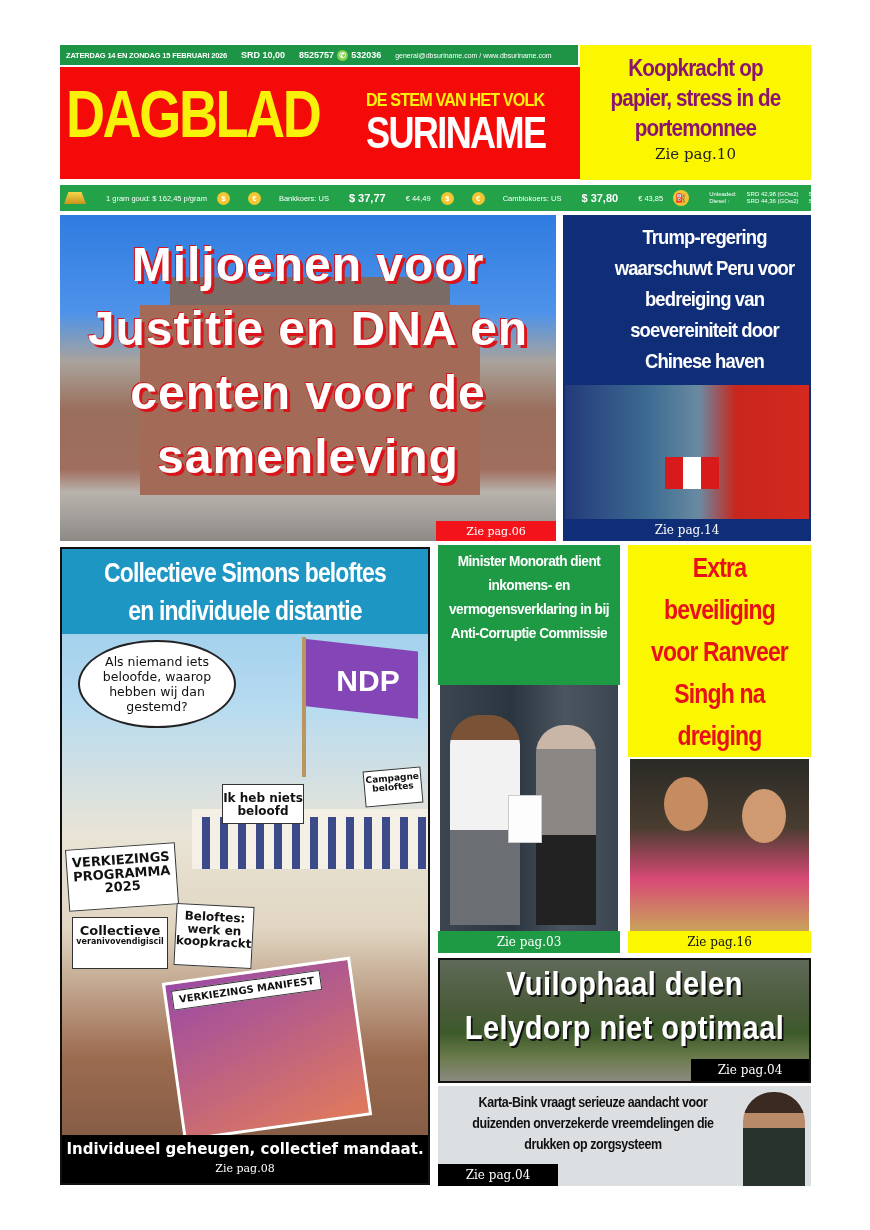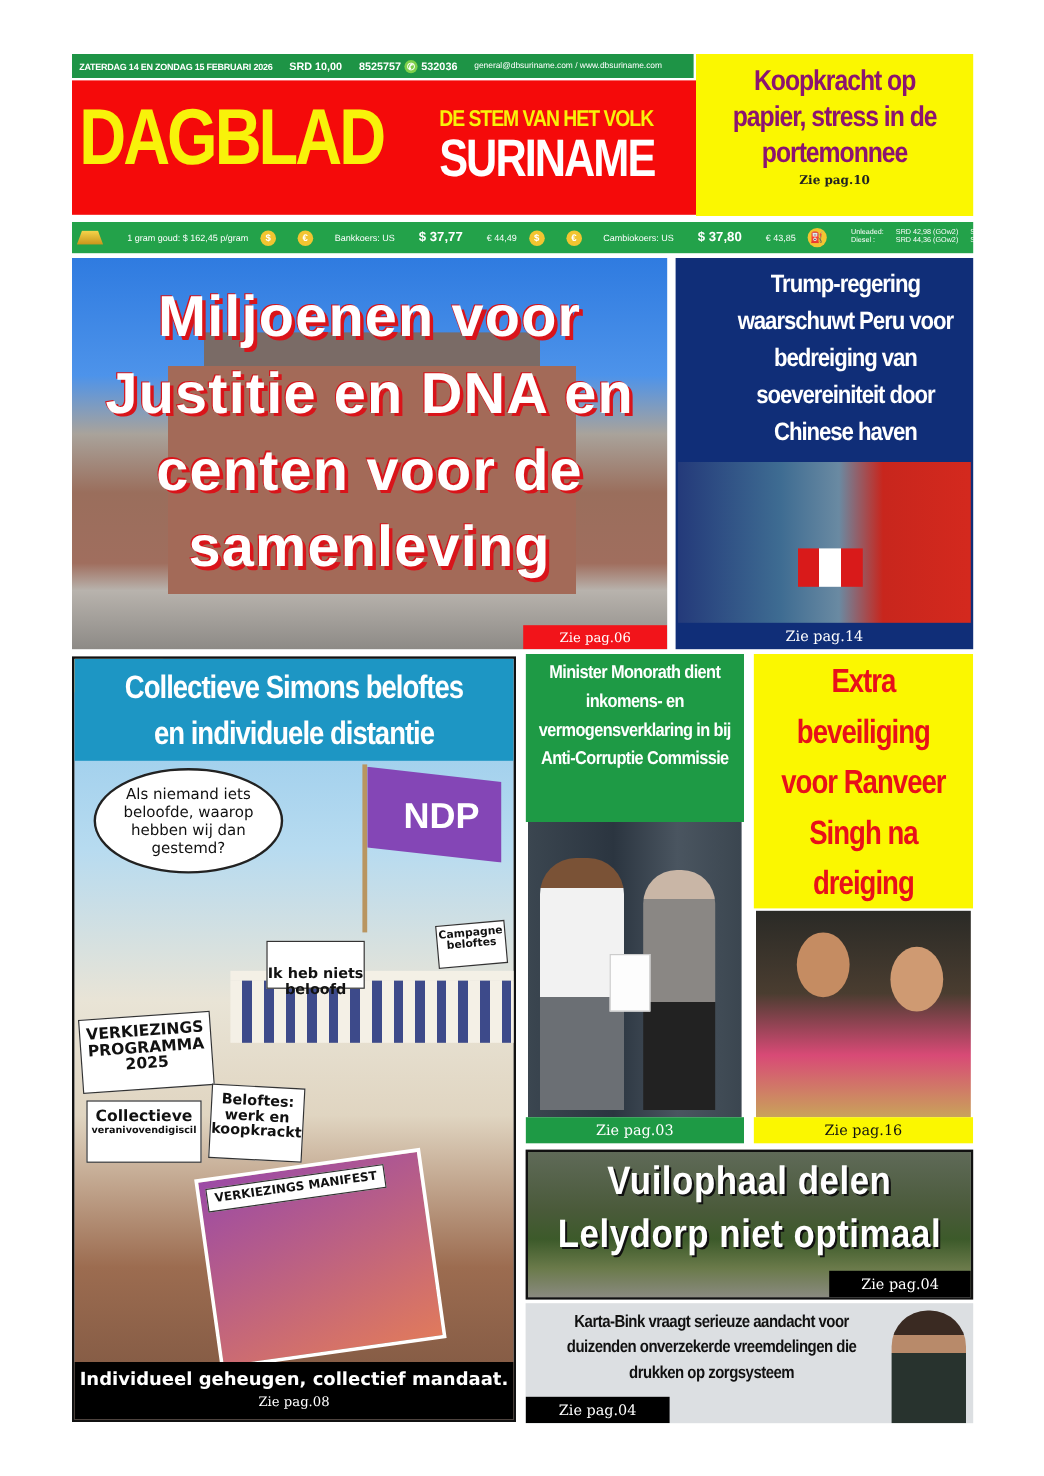--- a/index.html
+++ b/index.html
@@ -18,21 +18,21 @@
 
   
   #masthead { left: 60px; top: 67px; width: 544px; height: 112px; background: #f50a0a; }
   #masthead .dagblad { position: absolute; left: 6px; top: 14px; font-size: 66px; color: #f8f20a; font-weight: bold; letter-spacing: -3px; transform: scaleX(0.82); transform-origin: left center; line-height: 1; }
   #masthead .stem { position: absolute; left: 306px; top: 22px; font-size: 19px; color: #f8f20a; font-weight: bold; letter-spacing: -1px; transform: scaleX(0.85); transform-origin: left; white-space: nowrap; }
   #masthead .suriname { position: absolute; left: 306px; top: 44px; font-size: 44px; color: #ffffff; font-weight: bold; letter-spacing: -2px; transform: scaleX(0.82); transform-origin: left; line-height: 1; }
 
   
   #teaser { left: 580px; top: 45px; width: 231px; height: 135px; background: #fbf700; text-align: center; }
   #teaser .head { margin-top: 8px; font-size: 24px; line-height: 30px; color: #8b1470; font-weight: bold; letter-spacing: -1px; transform: scaleX(0.86); }
-  #teaser .zie { font-size: 10px; color: #222; margin-top: 2px; font-weight: bold; }
+  #teaser .zie { font-size: 15px; color: #222; margin-top: 2px; }
 
   
   #ticker { left: 60px; top: 185px; width: 751px; height: 26px; background: #23a24a; color: #fff; font-size: 7.5px; display: flex; align-items: center; padding: 0 4px; white-space: nowrap; }
   #ticker .item { display: flex; align-items: center; gap: 20px; margin-right: 10px; }
   .coin { display: inline-flex; width: 13px; height: 13px; border-radius: 50%; background: #f2c531; color: #fff; font-size: 8px; font-weight: bold; align-items: center; justify-content: center; margin-right: -2px; }
   .gold-icon { width: 22px; height: 12px; background: linear-gradient(#f7d54c, #c8941a); clip-path: polygon(20% 0, 80% 0, 100% 100%, 0 100%); }
   .fuel-icon { width: 16px; height: 16px; border-radius: 50%; background: #f2c531; display: inline-flex; align-items: center; justify-content: center; font-size: 9px; color: #222; }
   .weather-icon { width: 24px; height: 20px; background: #fff; display: inline-flex; align-items: center; justify-content: center; color: #e8b73a; font-size: 13px; }
   #ticker .big { font-size: 11px; font-weight: bold; }
   #ticker .fuel-tbl { display: grid; grid-template-columns: auto auto auto; column-gap: 10px; font-size: 6px; line-height: 7px; }
@@ -55,21 +55,21 @@
   
   #simons { left: 60px; top: 547px; width: 370px; height: 638px; border: 2px solid #111; overflow: hidden;
     background: linear-gradient(180deg, #8ec6ea 0%, #b7dbf0 25%, #e9e4d6 45%, #e0d5c1 60%, #9c6c50 80%, #7a5440 100%); }
   #simons .head { position: absolute; left: 0; top: 0; width: 100%; height: 85px; background: #1d96c4; color: #fff; text-align: center; font-size: 27px; line-height: 38px; padding-top: 5px; font-weight: bold; letter-spacing: -1px; }
   #simons .head span { display: inline-block; transform: scaleX(0.85); }
   .bubble { position: absolute; background: #fff; border: 2px solid #222; border-radius: 50%; text-align: center; font-family: "DejaVu Sans", sans-serif; color: #111; }
   #simons .speech { left: 16px; top: 91px; width: 158px; height: 88px; font-size: 12.5px; line-height: 15px; padding-top: 12px; }
   #simons .flag { position: absolute; left: 244px; top: 90px; width: 112px; height: 84px; background: #8446b6; color: #fff; font-size: 30px; font-weight: bold; display: flex; align-items: center; justify-content: center; clip-path: polygon(0 0, 100% 15%, 100% 95%, 0 80%); padding-left: 12px; }
   #simons .pole { position: absolute; left: 240px; top: 88px; width: 4px; height: 140px; background: #b99560; }
   .sign { position: absolute; background: #fff; border: 1.5px solid #333; text-align: center; color: #111; font-weight: bold; font-family: "DejaVu Sans", sans-serif; line-height: 1.05; }
-  #simons .s-ikheb { left: 160px; top: 235px; width: 82px; height: 40px; font-size: 12px; padding-top: 20px; }
+  #simons .s-ikheb { left: 160px; top: 235px; width: 82px; height: 40px; font-size: 12px; padding-top: 7px; }
   #simons .s-campagne { left: 302px; top: 220px; width: 58px; height: 36px; font-size: 9px; padding-top: 4px; transform: rotate(-5deg); }
   #simons .s-verk { left: 5px; top: 297px; width: 110px; height: 62px; font-size: 13px; padding-top: 6px; transform: rotate(-4deg); }
   #simons .s-coll { left: 10px; top: 368px; width: 96px; height: 52px; font-size: 13px; padding-top: 6px; }
   #simons .s-coll small { font-size: 8px; display: block; }
   #simons .s-bel { left: 113px; top: 356px; width: 78px; height: 62px; font-size: 12px; padding-top: 5px; transform: rotate(3deg); }
   #simons .s-mandaat { left: 220px; top: 372px; width: 74px; height: 28px; background: #f0a020; color: #111; font-size: 13px; font-weight: bold; display: flex; align-items: center; justify-content: center; font-family: "DejaVu Sans", sans-serif; }
   #simons .balustrade { position: absolute; left: 130px; top: 260px; width: 240px; height: 60px; background: repeating-linear-gradient(90deg, #f4f0e6 0 10px, #3d4a8a 10px 18px); border-top: 8px solid #f4f0e6; }
   #simons .manifest { position: absolute; left: 110px; top: 420px; width: 190px; height: 160px; background: linear-gradient(160deg, #9b4aa6, #e07a5c); transform: rotate(-8deg); border: 3px solid #fff; }
   #simons .s-manifest { left: 5px; top: 6px; width: 150px; height: 20px; font-size: 10px; padding-top: 4px; }
   #simons .caption { position: absolute; left: 0; bottom: 0; width: 100%; height: 48px; background: #000; color: #fff; text-align: center; }

